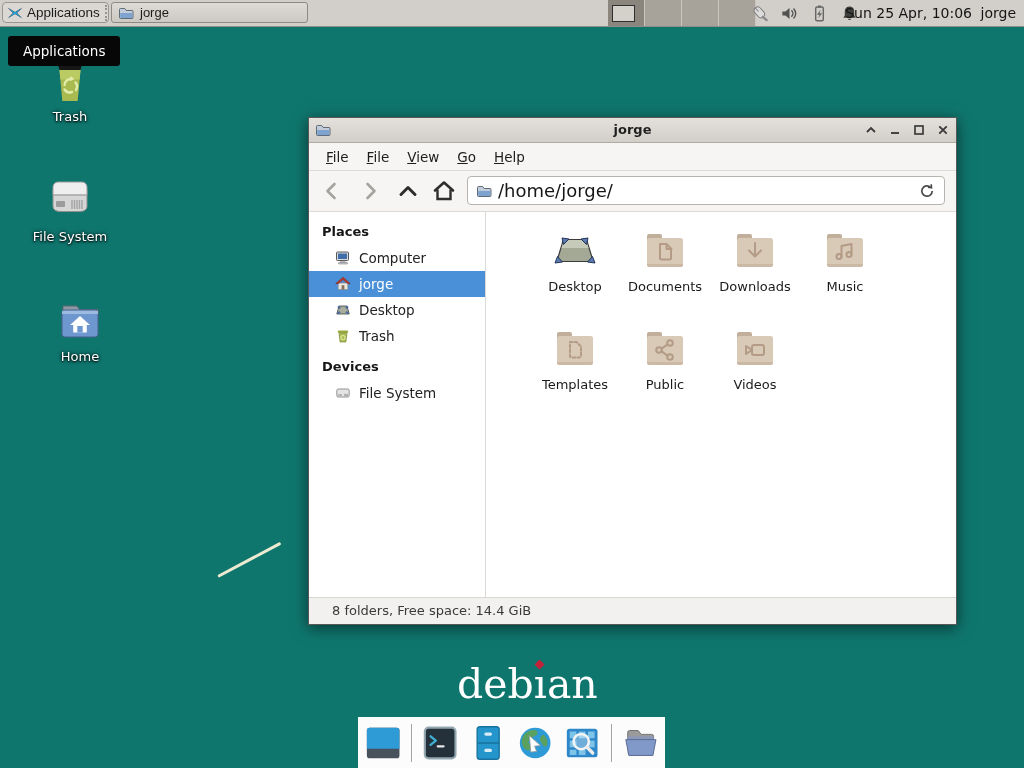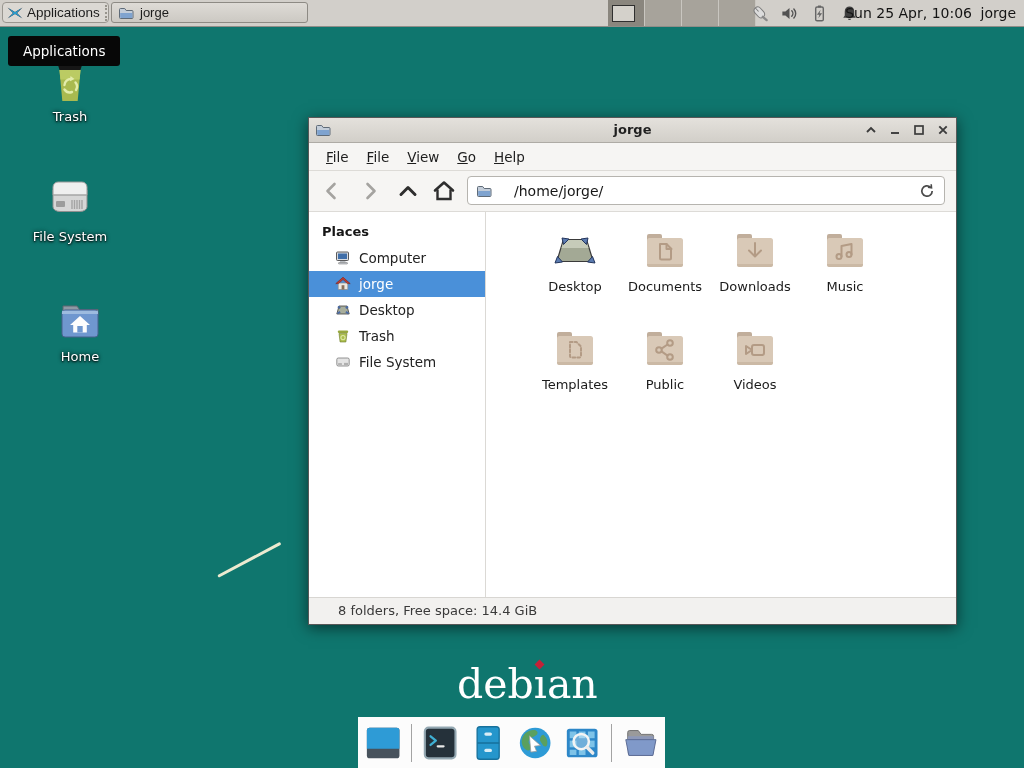--- a/index.html
+++ b/index.html
@@ -52,35 +52,35 @@
   .menubar{height:27px;background:#f6f5f3;border-bottom:1px solid #dddbd7;display:flex;
     align-items:center;padding-left:8px;}
   .menu-item{display:inline-block;padding:3px 9px;font-size:13.5px;color:#1d1d1d;}
   .menu-item::first-letter{text-decoration:underline;}
   .toolbar{position:relative;height:40px;background:#f6f5f3;border-bottom:1px solid #dddbd7;}
   .nav-btn{position:absolute;top:8px;width:26px;height:24px;}
   .path-field{position:absolute;left:158px;top:5px;width:478px;height:29px;background:#fff;
     border:1px solid #b6b4af;border-radius:4px;display:flex;align-items:center;gap:6px;
     padding:0 8px;box-sizing:border-box;}
   .path-field .ic{width:16px;height:16px;flex:0 0 16px;}
-  .path-text{flex:1;font-size:14px;color:#161616;margin-left:16px;}
+  .path-text{flex:1;font-size:18px;color:#161616;}
   .reload-btn{width:18px;height:18px;flex:0 0 18px;}
   .winbody{position:absolute;left:0;right:0;top:94px;bottom:27px;display:flex;gap:44px;}
   .sidebar{width:177px;box-sizing:border-box;border-right:1px solid #dbd9d5;padding-top:6px;}
   .sb-header{font-weight:bold;font-size:13px;color:#161616;padding:6px 0 6px 13px;}
   .sb-row{height:26px;display:flex;align-items:center;gap:8px;padding-left:26px;
     font-size:13.5px;color:#222;}
   .sb-row.selected{background:#4a90d9;color:#fff;}
   .sb-icon{width:16px;height:16px;flex:0 0 16px;}
   .main{flex:1;padding-top:14px;display:flex;flex-wrap:wrap;align-content:flex-start;}
   .fitem{width:90px;height:98px;text-align:center;}
   .ficon{width:48px;height:48px;margin:0 auto;}
   .flabel{margin-top:5px;font-size:13px;color:#1b1b1b;}
   .statusbar{position:absolute;left:0;right:0;bottom:0;height:26px;background:#f2f1ef;
-    border-top:1px solid #d8d6d2;line-height:25px;font-size:13px;color:#3a3a3a;padding-left:29px;}
+    border-top:1px solid #d8d6d2;line-height:25px;font-size:13px;color:#3a3a3a;padding-left:23px;}
 
   
   .debian{position:absolute;left:457px;top:660px;font-family:"DejaVu Serif","Liberation Serif",serif;
     font-size:41px;color:#fff;z-index:3;}
   .logo-i{position:relative;display:inline-block;}
   .logo-dot{position:absolute;left:50%;top:1px;width:7px;height:7px;margin-left:-4px;
     background:#c42138;transform:rotate(45deg);}
 
   
   .dock{position:absolute;left:358px;top:717px;width:307px;height:51px;background:#fcfcfc;
@@ -329,20 +329,21 @@
               <span class="sb-icon">
                 <svg viewBox="0 0 16 16">
                   <rect x="2.8" y="2.6" width="10.4" height="2.4" rx="1.2" fill="#97a83e"></rect>
                   <path d="M4 5.4 h8 l-1.1 8.6 H5.1 Z" fill="#abbd4c" stroke="#6d7c2b" stroke-width="0.6"></path>
                   <circle cx="8" cy="9.6" r="2.1" fill="none" stroke="#dde8a4" stroke-width="1.1"></circle>
                 </svg>
               </span>
               <span>Trash</span>
             </div>
           </div>
+        <div class="sb-header" style="margin-top:4px">Devices</div>
         <div id="sb-devices">
             <div class="sb-row">
               <span class="sb-icon">
                 <svg viewBox="0 0 16 16">
                   <rect x="1.8" y="4" width="12.4" height="8" rx="1.5" fill="#e4e4e4" stroke="#7a7a7a" stroke-width="0.8"></rect>
                   <rect x="3" y="9" width="4" height="2" rx="0.5" fill="#b5b5b5"></rect>
                   <path d="M9 9.4 h4 M9 10.6 h4" stroke="#9a9a9a" stroke-width="0.8"></path>
                 </svg>
               </span>
               <span>File System</span>

